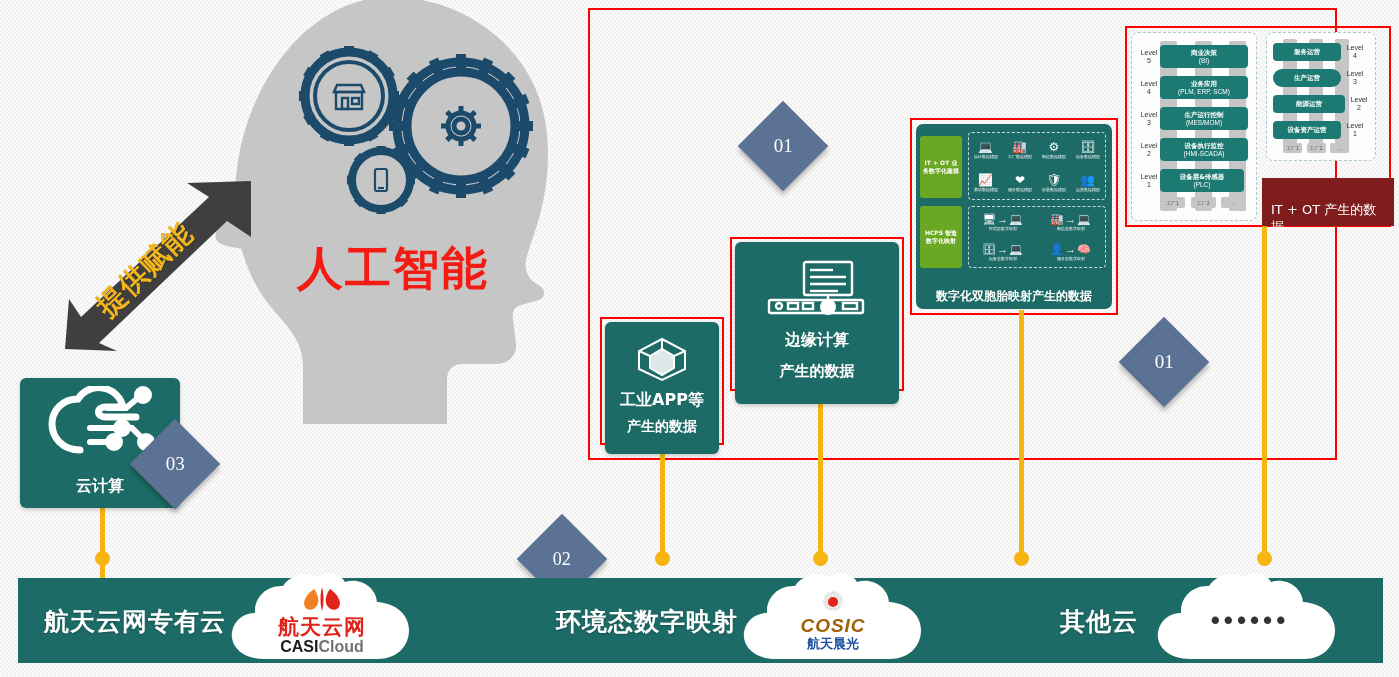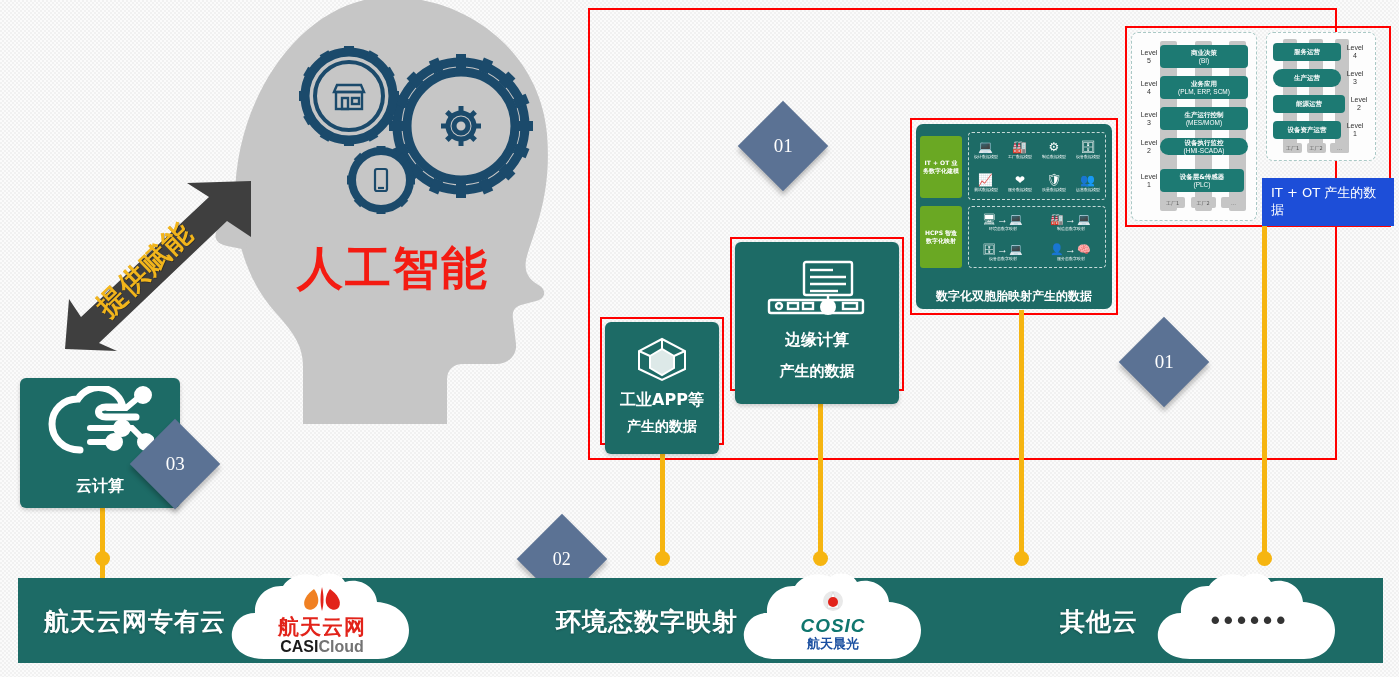--- a/index.html
+++ b/index.html
@@ -137,22 +137,22 @@
   .lvlbar .l2{font-size:6.5px;line-height:8px;font-family:"Liberation Sans",sans-serif;}
   .factoryrow{position:absolute;display:flex;justify-content:space-between;}
   .factory{
     background:#c6c6c6;border-radius:2px;color:#555;font-size:5px;
     display:flex;align-items:center;justify-content:center;
     font-family:"DejaVu Sans",sans-serif;
   }
 
   #itot-badge{
     left:1262px;top:178px;width:132px;height:48px;
-    background:#1d4ed8;color:#fff;font-size:13px;line-height:17px;
-    padding:6px 9px;box-sizing:border-box;font-family:"DejaVu Sans",sans-serif;
+    background:#7f1d1d;color:#fff;font-size:13px;line-height:17px;
+    padding:23px 9px;box-sizing:border-box;font-family:"DejaVu Sans",sans-serif;
   }
 
   
   .conn{position:absolute;background:#f6b511;width:5px;}
   .dot{position:absolute;width:15px;height:15px;border-radius:50%;background:#f6b511;}
 
   
   #bottombar{
     left:18px;top:578px;width:1365px;height:85px;background:#1d6b66;
   }
@@ -532,21 +532,21 @@
   </div>
   <div class="lvlrow" style="left:6px;top:74px;">
     <div class="lvlnum">Level 3</div>
     <div class="lvlbar" style="width:88px;height:23px;">
       <span class="l1">生产运行控制</span>
       <span class="l2">(MES/MOM)</span>
     </div>
   </div>
   <div class="lvlrow" style="left:6px;top:105px;">
     <div class="lvlnum">Level 2</div>
-    <div class="lvlbar" style="width:88px;height:17px;border-radius:10px;">
+    <div class="lvlbar" style="width:88px;height:23px;">
       <span class="l1">设备执行监控</span>
       <span class="l2">(HMI-SCADA)</span>
     </div>
   </div>
   <div class="lvlrow" style="left:6px;top:136px;">
     <div class="lvlnum">Level 1</div>
     <div class="lvlbar" style="width:84px;height:23px;">
       <span class="l1">设备层&amp;传感器</span>
       <span class="l2">(PLC)</span>
     </div>
@@ -634,21 +634,21 @@
   <path d="M38 86 C 16 86 4 73 6 59 C 8 47 18 40 29 40 C 28 24 41 12 57 13
            C 64 2 80 -2 92 4 C 100 -2 114 0 119 9 C 134 4 150 14 151 29
            C 170 30 183 42 183 57 C 183 74 170 86 152 86 Z" fill="#ffffff"></path>
 </svg>
 <div class="abs logo-cosic" style="left:766px;top:590px;width:134px;text-align:center;">
   <svg width="40" height="22" viewBox="0 0 40 22">
     <circle cx="20" cy="11" r="10" fill="#e9e9e9"></circle>
     <path d="M20 2 L26 18 L14 18 Z" fill="#ffffff" stroke="#cfcfcf" stroke-width=".6"></path>
     <circle cx="20" cy="12" r="5" fill="#e2231a"></circle>
   </svg>
-  <div class="l1"><span style="color:#0f766e;">COSIC</span></div>
+  <div class="l1"><span style="color:#a16207;">COSIC</span></div>
   <div class="l2">航天晨光</div>
 </div>
 
 <div class="cloudlabel" style="left:1060px;top:605px;">其他云</div>
 <svg class="cloudshape" style="left:1152px;top:573px;" width="190" height="90" viewBox="0 0 190 90">
   <path d="M38 86 C 16 86 4 73 6 59 C 8 47 18 40 29 40 C 28 24 41 12 57 13
            C 64 2 80 -2 92 4 C 100 -2 114 0 119 9 C 134 4 150 14 151 29
            C 170 30 183 42 183 57 C 183 74 170 86 152 86 Z" fill="#ffffff"></path>
 </svg>
 <div id="dots-ellipsis" style="left:1205px;top:605px;width:90px;text-align:center;">••••••</div>

